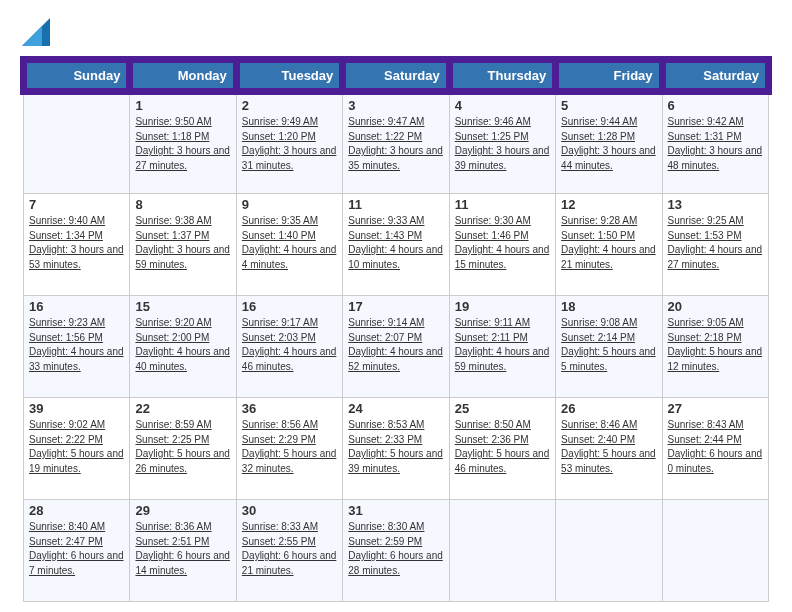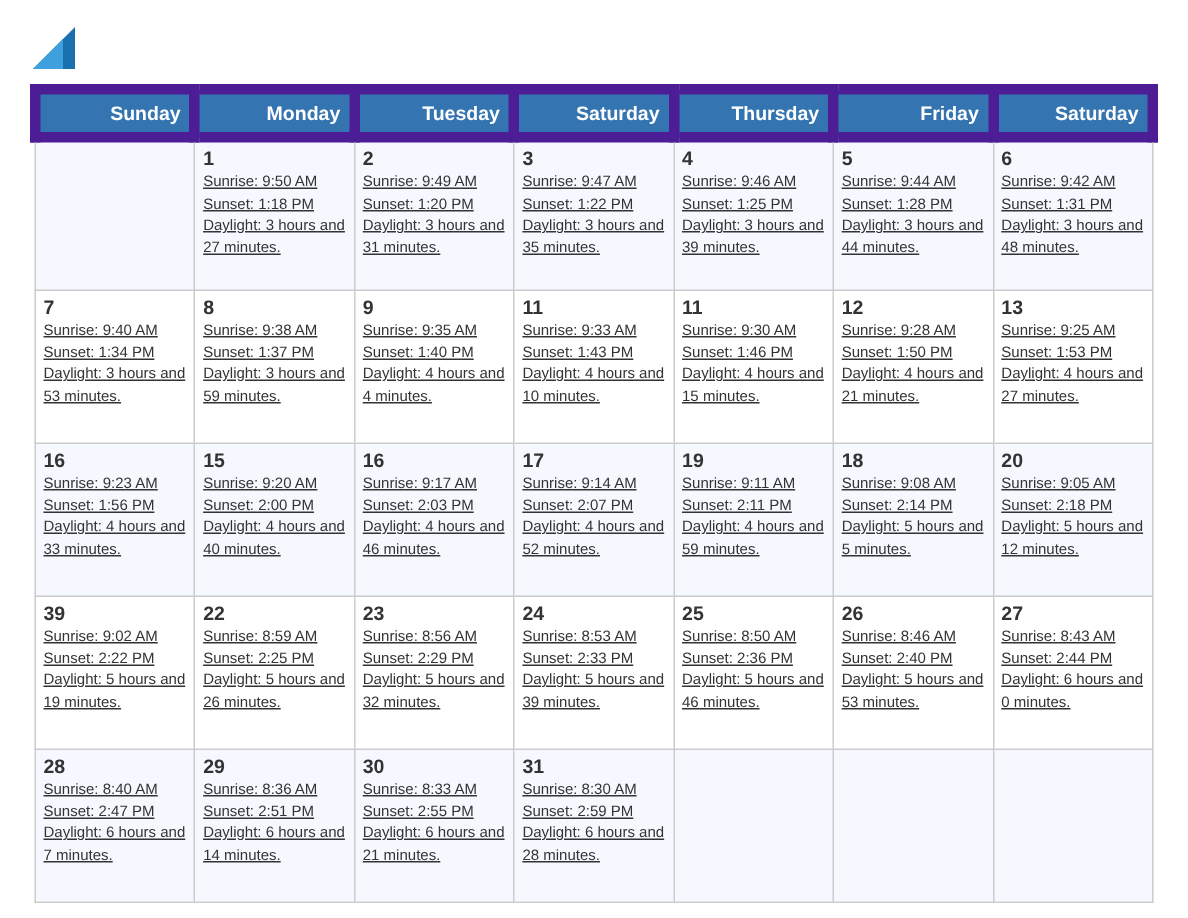--- a/index.html
+++ b/index.html
@@ -224,21 +224,21 @@
         <tr class="week-row">
           <td>
             <span class="day-num">39</span>
             <div class="day-info">Sunrise: 9:02 AM<br>Sunset: 2:22 PM<br>Daylight: 5 hours and 19 minutes.</div>
           </td>
           <td>
             <span class="day-num">22</span>
             <div class="day-info">Sunrise: 8:59 AM<br>Sunset: 2:25 PM<br>Daylight: 5 hours and 26 minutes.</div>
           </td>
           <td>
-            <span class="day-num">23</span>
+            <span class="day-num">36</span>
             <div class="day-info">Sunrise: 8:56 AM<br>Sunset: 2:29 PM<br>Daylight: 5 hours and 32 minutes.</div>
           </td>
           <td>
             <span class="day-num">24</span>
             <div class="day-info">Sunrise: 8:53 AM<br>Sunset: 2:33 PM<br>Daylight: 5 hours and 39 minutes.</div>
           </td>
           <td>
             <span class="day-num">25</span>
             <div class="day-info">Sunrise: 8:50 AM<br>Sunset: 2:36 PM<br>Daylight: 5 hours and 46 minutes.</div>
           </td>

